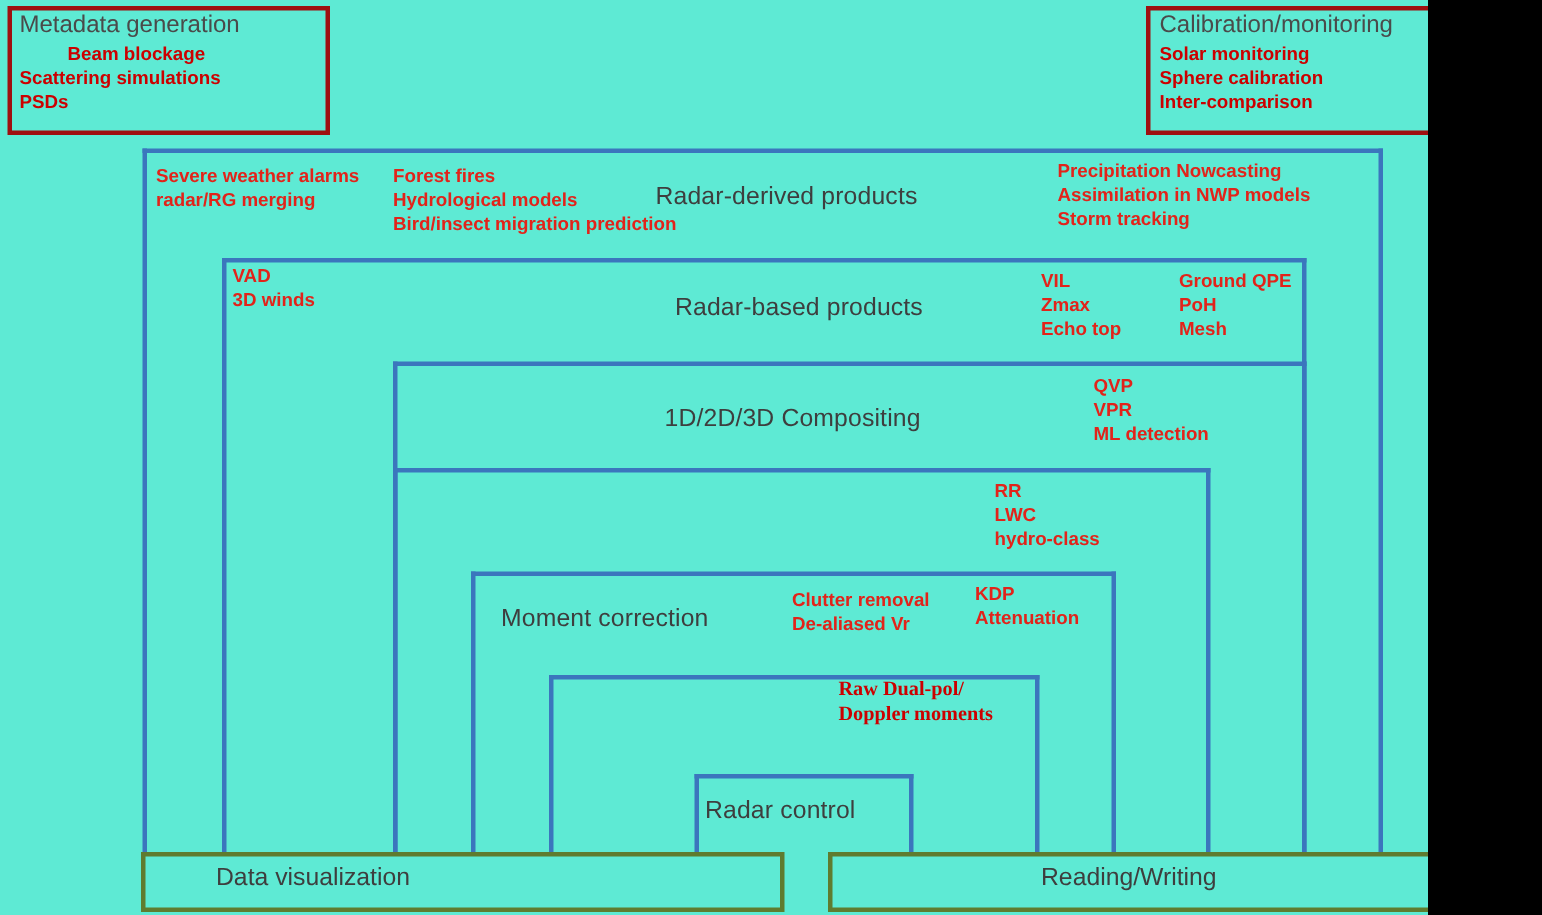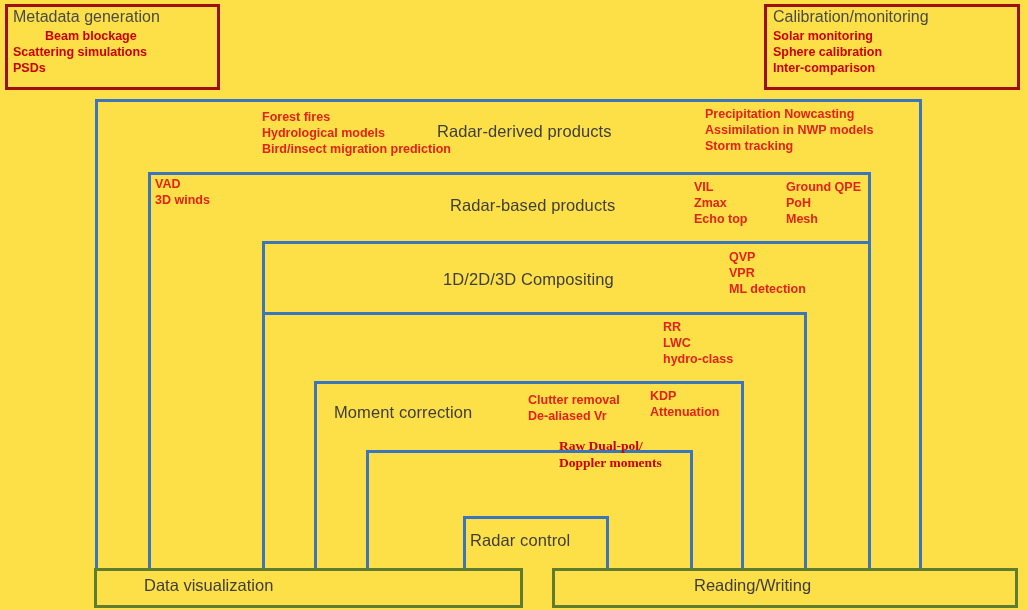--- a/index.html
+++ b/index.html
@@ -5,23 +5,23 @@
   html, body {
     margin: 0;
     padding: 0;
     background: #000000;
   }
   body {
     font-family: "Liberation Sans", sans-serif;
   }
   #stage {
     position: relative;
-    width: 1028px;
+    width: 952px;
     height: 610px;
-    background: #fde047;
+    background: #5eead4;
     overflow: hidden;
   }
   .box {
     position: absolute;
     box-sizing: border-box;
     border-style: solid;
   }
   
   .layer {
     border-color: #3b76bd;
@@ -93,20 +93,24 @@
   <div class="corner-list" style="left:13px; top:60px;">PSDs</div>
 
   <div class="box redbox" style="left:764px; top:4px; width:256px; height:86px;"></div>
   <div class="corner-title" style="left:773px; top:8px;">Calibration/monitoring</div>
   <div class="corner-list" style="left:773px; top:28px;">Solar monitoring</div>
   <div class="corner-list" style="left:773px; top:44px;">Sphere calibration</div>
   <div class="corner-list" style="left:773px; top:60px;">Inter-comparison</div>
 
   <div class="box layer" style="left:95px; top:99px; width:827px; height:470px;"></div>
   <div class="layer-title" style="left:437px; top:122px;">Radar-derived products</div>
+  <div class="red-list" style="left:104px; top:109px;">
+    <div>Severe weather alarms</div>
+    <div>radar/RG merging</div>
+  </div>
   <div class="red-list" style="left:262px; top:109px;">
     <div>Forest fires</div>
     <div>Hydrological models</div>
     <div>Bird/insect migration prediction</div>
   </div>
   <div class="red-list" style="left:705px; top:106px;">
     <div>Precipitation Nowcasting</div>
     <div>Assimilation in NWP models</div>
     <div>Storm tracking</div>
   </div>
@@ -148,21 +152,21 @@
   <div class="red-list" style="left:528px; top:392px;">
     <div>Clutter removal</div>
     <div>De-aliased Vr</div>
   </div>
   <div class="red-list" style="left:650px; top:388px;">
     <div>KDP</div>
     <div>Attenuation</div>
   </div>
 
   <div class="box layer" style="left:366px; top:450px; width:327px; height:119px;"></div>
-  <div class="red-list serif" style="left:559px; top:437px;">
+  <div class="red-list serif" style="left:559px; top:450px;">
     <div>Raw Dual-pol/</div>
     <div>Doppler moments</div>
   </div>
 
   <div class="box layer" style="left:463px; top:516px; width:146px; height:53px;"></div>
   <div class="layer-title" style="left:470px; top:531px;">Radar control</div>
 
   <div class="box greenbox" style="left:94px; top:568px; width:429px; height:40px;"></div>
   <div class="green-label" style="left:144px; top:576px;">Data visualization</div>
 

